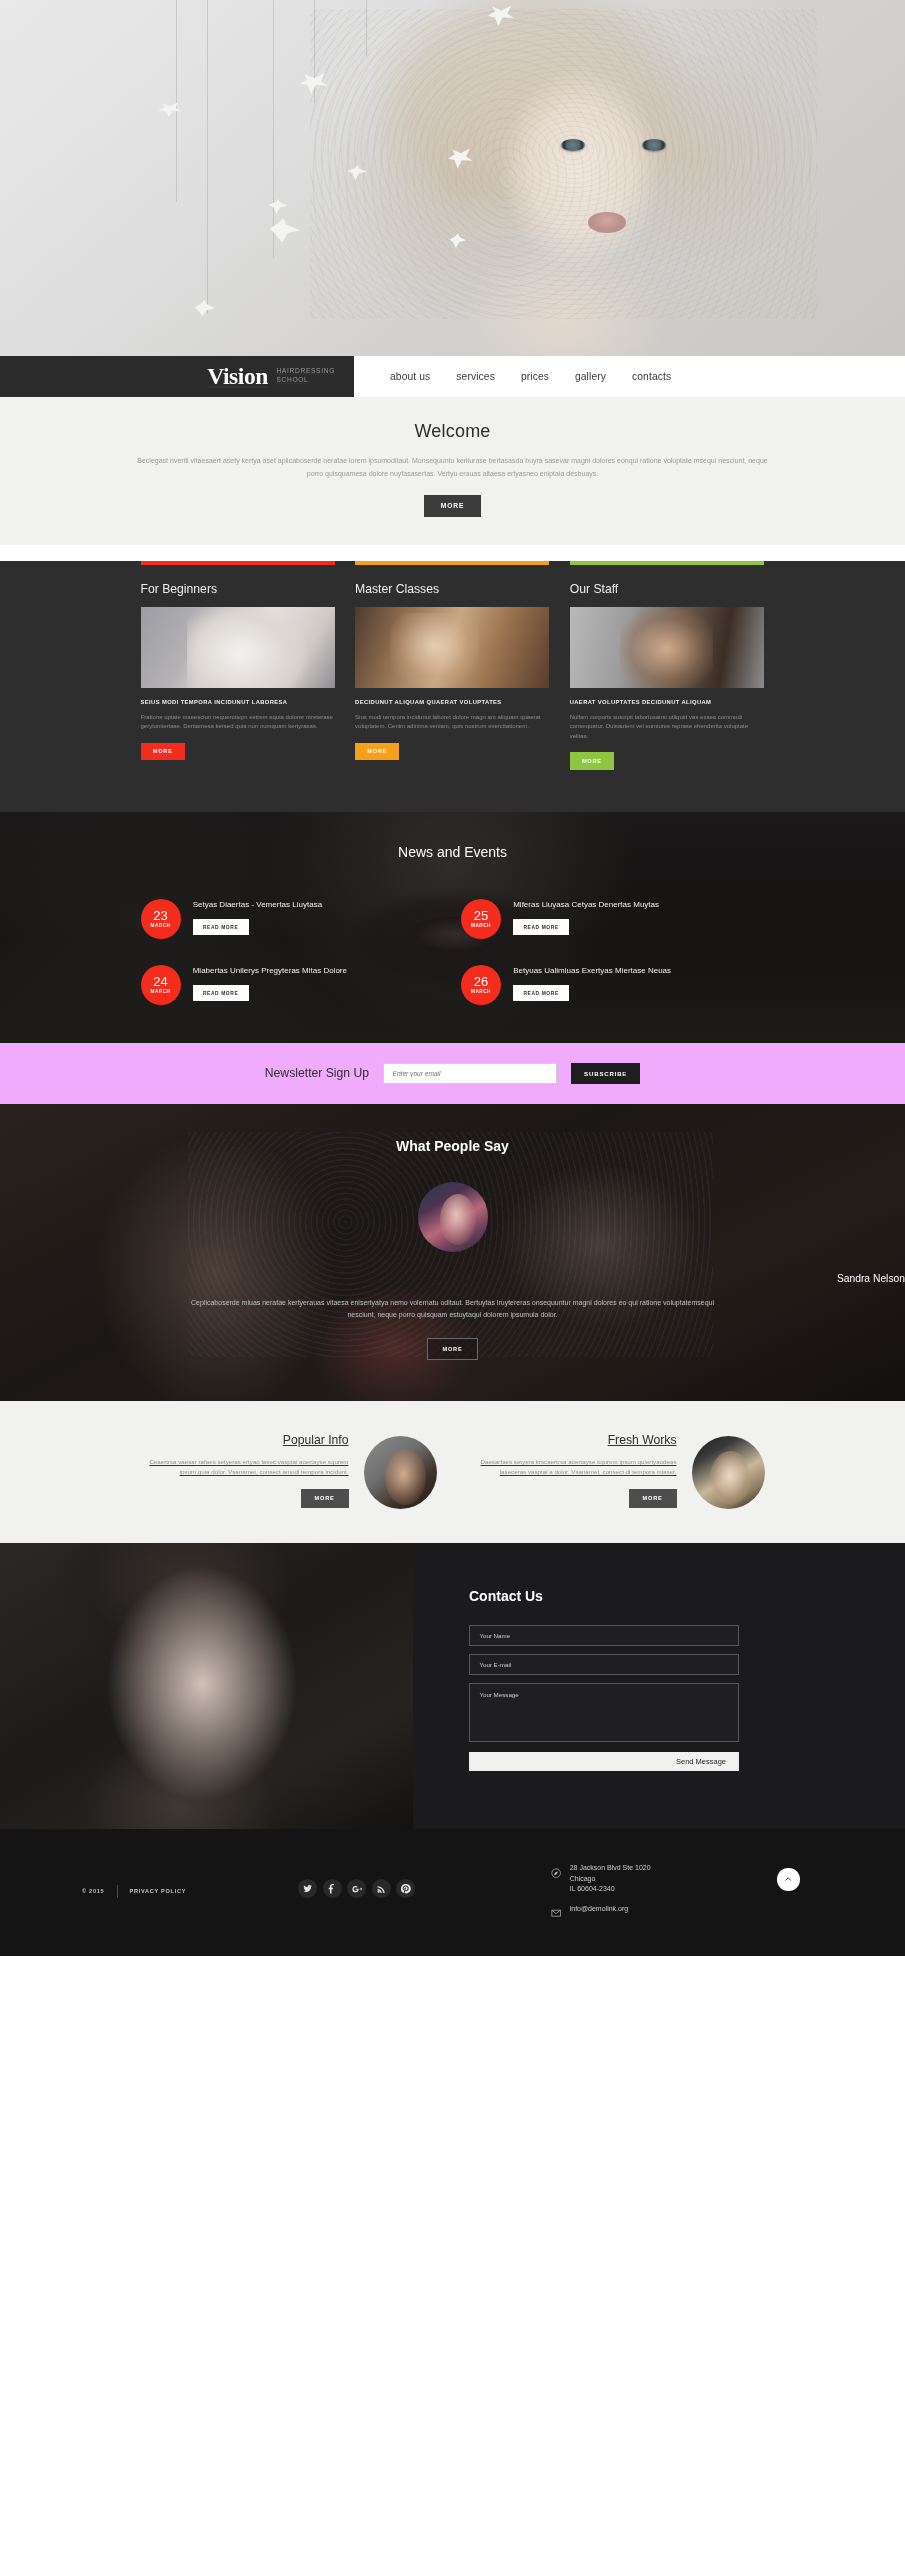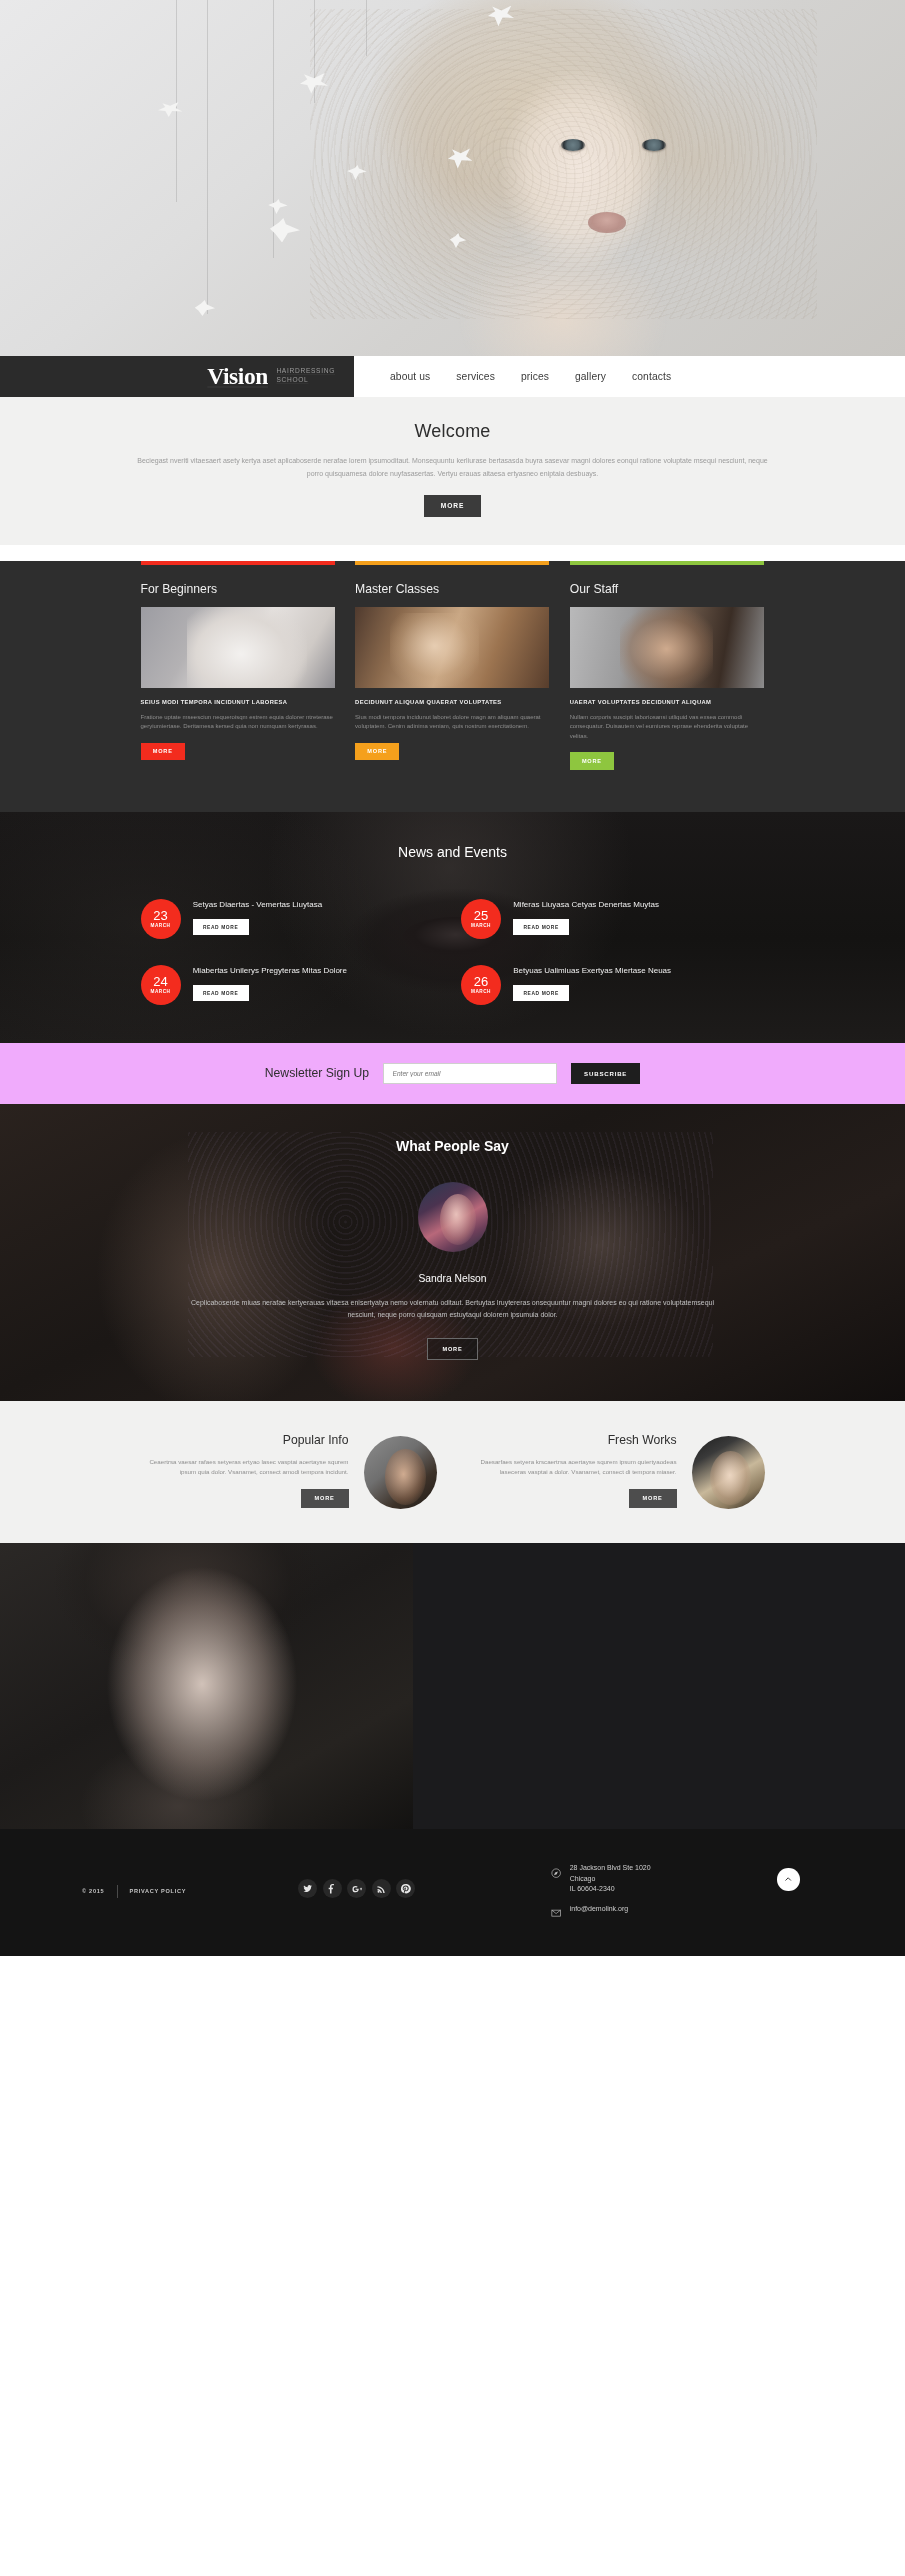--- a/index.html
+++ b/index.html
@@ -204,38 +204,38 @@
     background:linear-gradient(150deg,#2a3b52 0%,#4b3350 30%,#b8687a 55%,#6d3f5a 75%,#1f2a3a 100%);
     box-shadow:0 0 0 0 rgba(0,0,0,0);
     overflow:hidden;
   }
   .testi-avatar:after{
     content:""; position:absolute; left:32%; top:16%; width:52%; height:74%;
     border-radius:50%;
     background:radial-gradient(ellipse at 45% 40%, rgba(236,198,190,.95) 0%, rgba(190,130,130,.55) 55%, rgba(90,60,70,0) 80%);
   }
   .testi-name{
-    position:relative; text-align:center; color:#fff; font-size:10.3px; margin-top:20.6px;
+    position:relative; text-align:right; color:#fff; font-size:10.3px; margin-top:20.6px;
   }
   .testi-text{
     position:relative; width:525px; margin:13px auto 0; text-align:center;
     color:#c2c2c2; font-size:7px; line-height:12.2px;
   }
   .btn-outline{
     display:inline-block; margin-top:17px; border:0.9px solid #6a6a6a;
     background:rgba(20,20,20,.55); color:#fff; font-size:5.6px; font-weight:700;
     letter-spacing:0.8px; padding:6.6px 15px; text-decoration:none; text-transform:uppercase;
   }
   .testi-btnwrap{ position:relative; text-align:center; }
 
   
   .pf{ background:#f1f1f0; padding:32px 0 34px; }
   .pf-inner{ width:624px; margin:0 auto; display:flex; gap:32px; }
   .pf-block{ flex:1; display:flex; align-items:flex-start; gap:15px; }
-  .pf-body{ flex:1; text-align:right; }
+  .pf-body{ flex:1; text-align:right;text-decoration:underline; }
   .pf-body h3{ font-size:12.2px; font-weight:400; color:#2e2e2e; margin-bottom:10.3px; }
   .pf-body p{ font-size:6.2px; line-height:10.3px; color:#8f8f8f; }
   .pf-round{
     width:73px; height:73px; border-radius:50%; flex:0 0 73px; overflow:hidden;
     position:relative; margin-top:3.8px;
   }
   .pfart1{
     background:linear-gradient(140deg,#8d8d8d 0%,#6f6f6f 40%,#3d3229 70%,#1f1a16 100%);
   }
   .pfart1:after{
@@ -495,20 +495,27 @@
           <a href="#" class="btn-grey">MORE</a>
         </div>
         <div class="pf-round pfart2"></div>
       </div>
 
     </div>
   </section>
 
   <section class="contact">
     <div class="contact-photo"></div>
+    <div class="contact-form">
+      <h2>Contact Us</h2>
+      <input class="cf-field" type="text" placeholder="Your Name" style="">
+      <input class="cf-field" type="text" placeholder="Your E-mail" style="">
+      <textarea class="cf-area" placeholder="Your Message" style=""></textarea>
+      <button class="cf-send">Send Message</button>
+    </div>
   </section>
 
   <footer class="footer">
     <div class="footer-inner">
 
       <div class="copy">
         <span>© 2015</span>
         <div class="div"></div>
         <a href="#">PRIVACY POLICY</a>
       </div>

